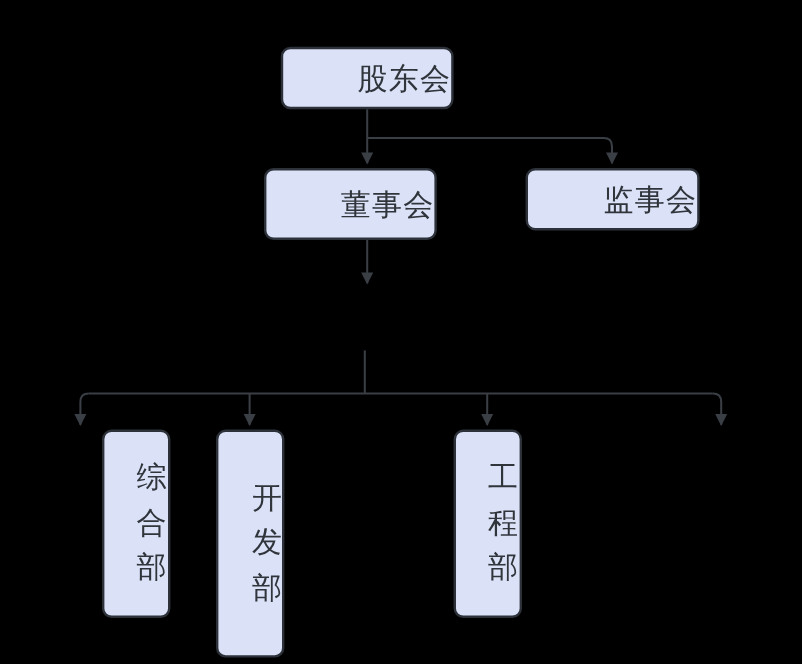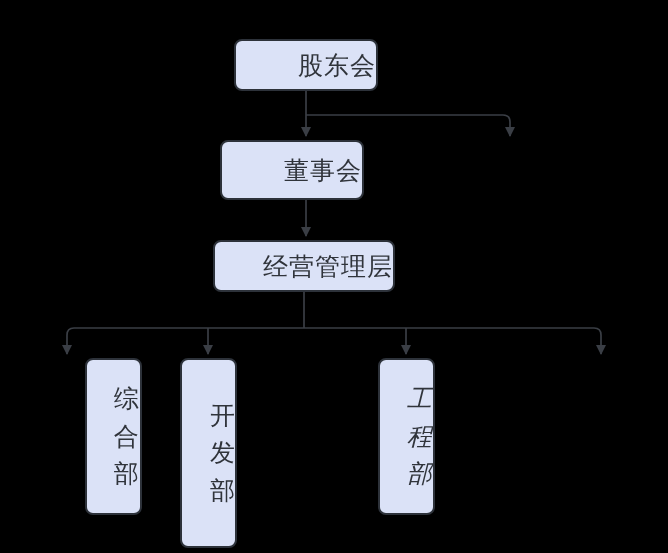--- a/index.html
+++ b/index.html
@@ -95,28 +95,28 @@
     <path class="wire" d="M594,328 Q601,328 601,335 L601,354" marker-end="url(#arrowhead)"></path>
   </svg>
 
   <div class="node" style="left:234px; top:39px; width:144px; height:52px;">
     <span class="label">股东会</span>
   </div>
 
   <div class="node" style="left:220px; top:140px; width:144px; height:60px;">
     <span class="label">董事会</span>
   </div>
+  <div class="node" style="left:438px; top:140px; width:145px; height:52px;">
+    <span class="label">监事会</span>
+  </div>
 
-  <div class="node" style="left:213px; top:240px; width:182px; height:52px;">
-    <span class="label">经营管理层</span>
-  </div>
 
   <div class="node vertical" style="left:39px; top:358px; width:57px; height:157px;margin-left:46px;">
     <span class="label">综合部</span>
   </div>
   <div class="node vertical" style="left:180px; top:358px; width:57px; height:190px;padding-left:38px;">
     <span class="label">开发部</span>
   </div>
-  <div class="node vertical" style="left:378px; top:358px; width:57px; height:157px;font-style:italic;">
+  <div class="node vertical" style="left:378px; top:358px; width:57px; height:157px;">
     <span class="label">工程部</span>
   </div>
 
 </div>
 
 </body></html>

